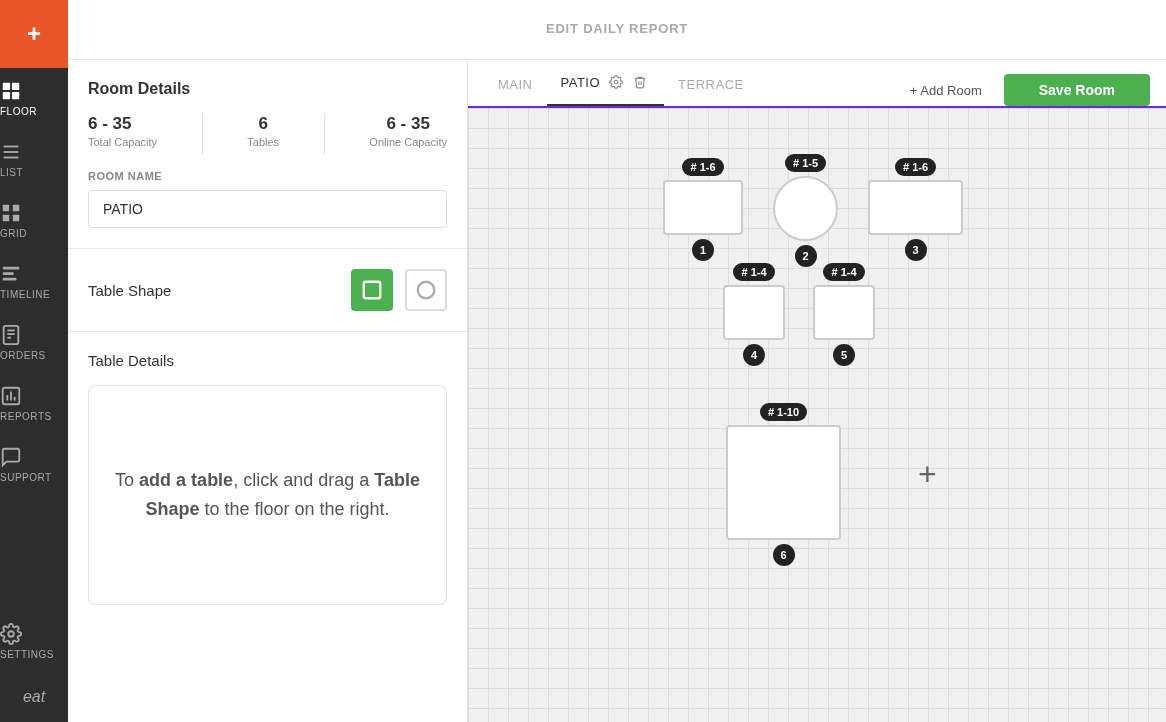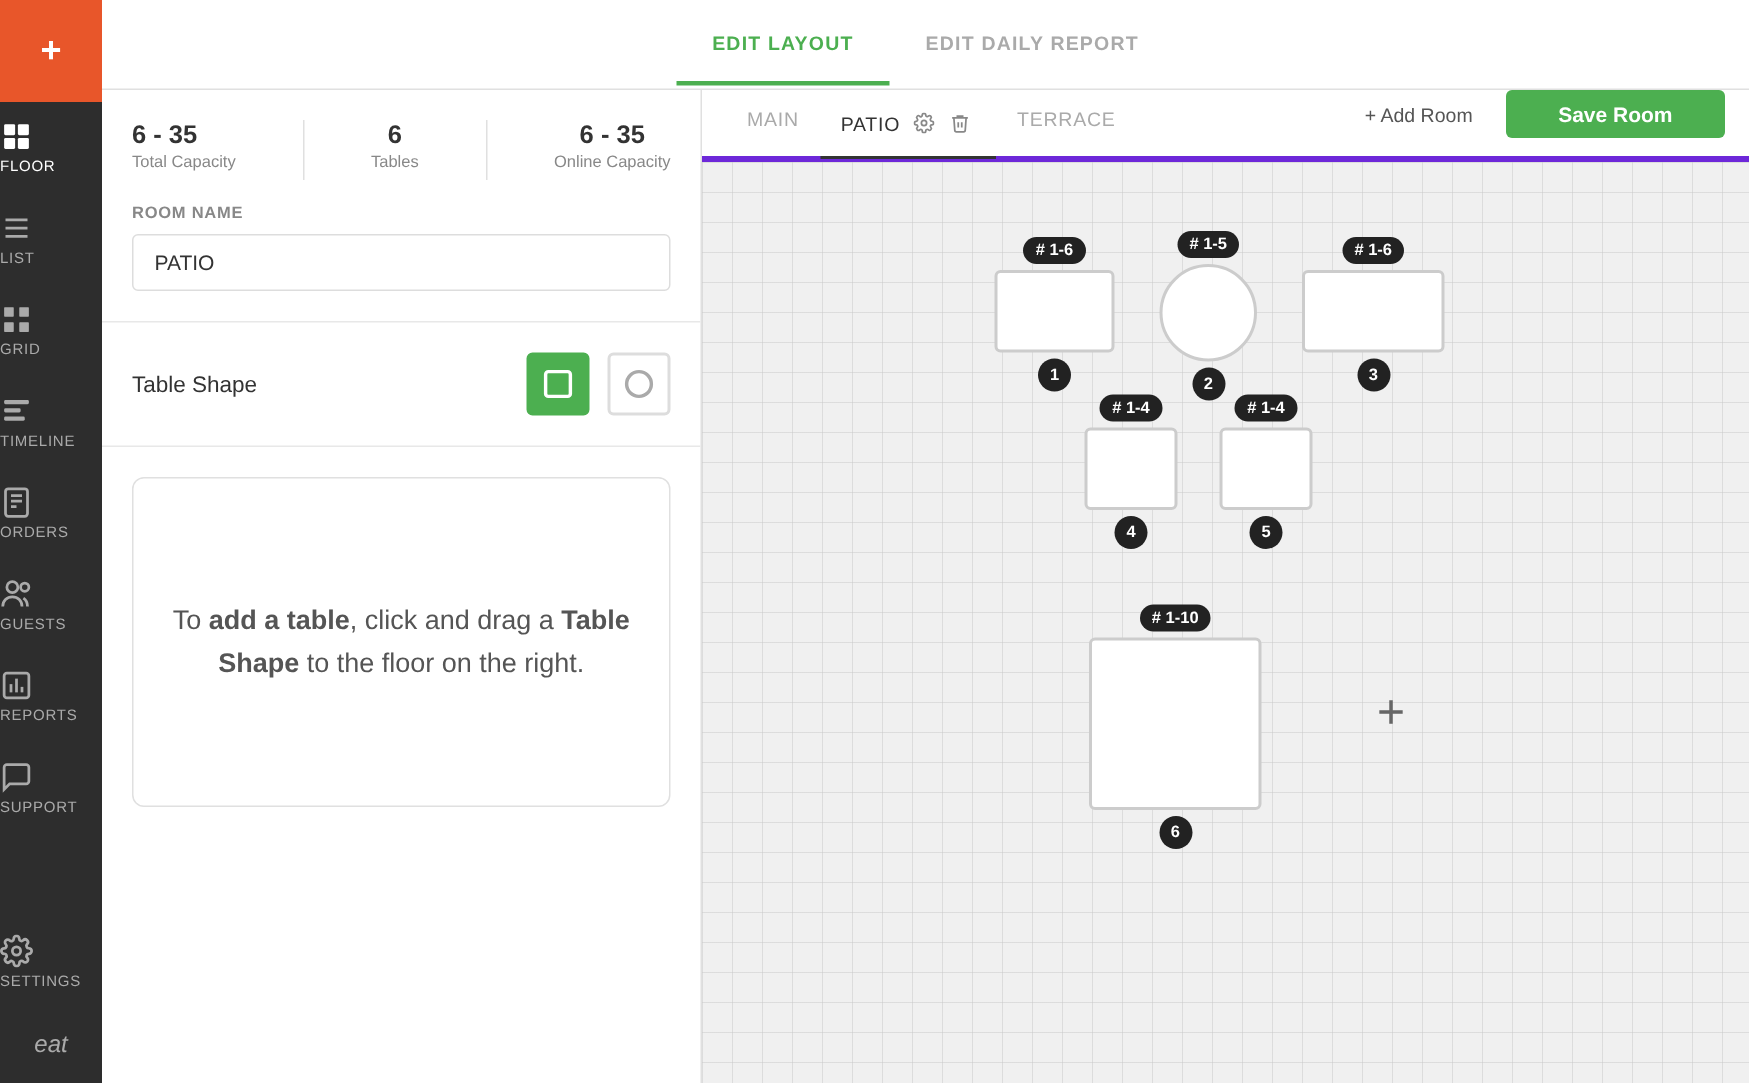--- a/index.html
+++ b/index.html
@@ -230,23 +230,23 @@
       min-height: 220px;
       text-align: center;
       color: #555;
       font-size: 18px;
       line-height: 1.6;
     }
 
     
     .room-tabs-bar {
       background: white;
-      border-bottom: 4px solid #6d28d9;
-      display: flex;
-      align-items: flex-start;
+      border-bottom: 2px solid #6d28d9;
+      display: flex;
+      align-items: flex-end;
       padding: 0 16px;
       height: 48px;
       flex-shrink: 0;
     }
     .room-tab {
       padding: 12px 14px;
       font-size: 13px;
       font-weight: 500;
       color: #aaa;
       cursor: pointer;
@@ -419,29 +419,20 @@
   <div class="sidebar-item">
     <svg viewBox="0 0 24 24">
         <rect x="4" y="2" width="16" height="20" rx="2" stroke="currentColor" stroke-width="2" fill="none"></rect>
         <line x1="8" y1="7" x2="16" y2="7" stroke="currentColor" stroke-width="2"></line>
         <line x1="8" y1="11" x2="16" y2="11" stroke="currentColor" stroke-width="2"></line>
         <line x1="8" y1="15" x2="12" y2="15" stroke="currentColor" stroke-width="2"></line>
       </svg>
     <span>ORDERS</span>
   </div>
 
-  <div class="sidebar-item">
-    <svg viewBox="0 0 24 24">
-        <circle cx="9" cy="7" r="4" stroke="currentColor" stroke-width="2" fill="none"></circle>
-        <path d="M2 21c0-4 3-7 7-7s7 3 7 7" stroke="currentColor" stroke-width="2" fill="none"></path>
-        <circle cx="18" cy="7" r="3" stroke="currentColor" stroke-width="2" fill="none"></circle>
-        <path d="M20 21c0-3-1.5-5-3-6" stroke="currentColor" stroke-width="2" fill="none"></path>
-      </svg>
-    <span>GUESTS</span>
-  </div>
 
   <div class="sidebar-item">
     <svg viewBox="0 0 24 24">
         <rect x="3" y="3" width="18" height="18" rx="2" stroke="currentColor" stroke-width="2" fill="none"></rect>
         <line x1="8" y1="17" x2="8" y2="11" stroke="currentColor" stroke-width="2"></line>
         <line x1="12" y1="17" x2="12" y2="7" stroke="currentColor" stroke-width="2"></line>
         <line x1="16" y1="17" x2="16" y2="13" stroke="currentColor" stroke-width="2"></line>
       </svg>
     <span>REPORTS</span>
   </div>
@@ -463,30 +454,30 @@
       <span>SETTINGS</span>
     </div>
     <div class="sidebar-brand">eat</div>
   </div>
 </div>
 
 <div class="main-content">
 
   <div class="top-nav">
     <div class="top-nav-tabs">
-      <div class="top-nav-tab active">EDIT LAYOUT</div>
       <div class="top-nav-tab">EDIT DAILY REPORT</div>
     </div>
   </div>
 
   <div class="content-area">
 
     <div class="left-panel">
 
       <div class="room-details-section">
+        <div class="room-details-title">Room Details</div>
 
         <div class="capacity-row">
           <div class="capacity-item primary">
             <span class="capacity-value">6 - 35</span>
             <span class="capacity-label">Total Capacity</span>
           </div>
           <div class="capacity-divider"></div>
           <div class="capacity-item">
             <span class="capacity-value">6</span>
             <span class="capacity-label">Tables</span>
@@ -512,20 +503,21 @@
           </div>
           <div class="shape-btn">
             <svg viewBox="0 0 24 24">
                 <circle cx="12" cy="12" r="9" stroke-width="2.5" fill="none"></circle>
               </svg>
           </div>
         </div>
       </div>
 
       <div class="table-details-section">
+        <div class="table-details-title">Table Details</div>
         <div class="table-details-card">
           <p>
             To <strong>add a table</strong>, click and drag a <strong>Table Shape</strong> to the floor on the right.
           </p>
         </div>
       </div>
 
     </div>
 
     <div class="floor-right">

